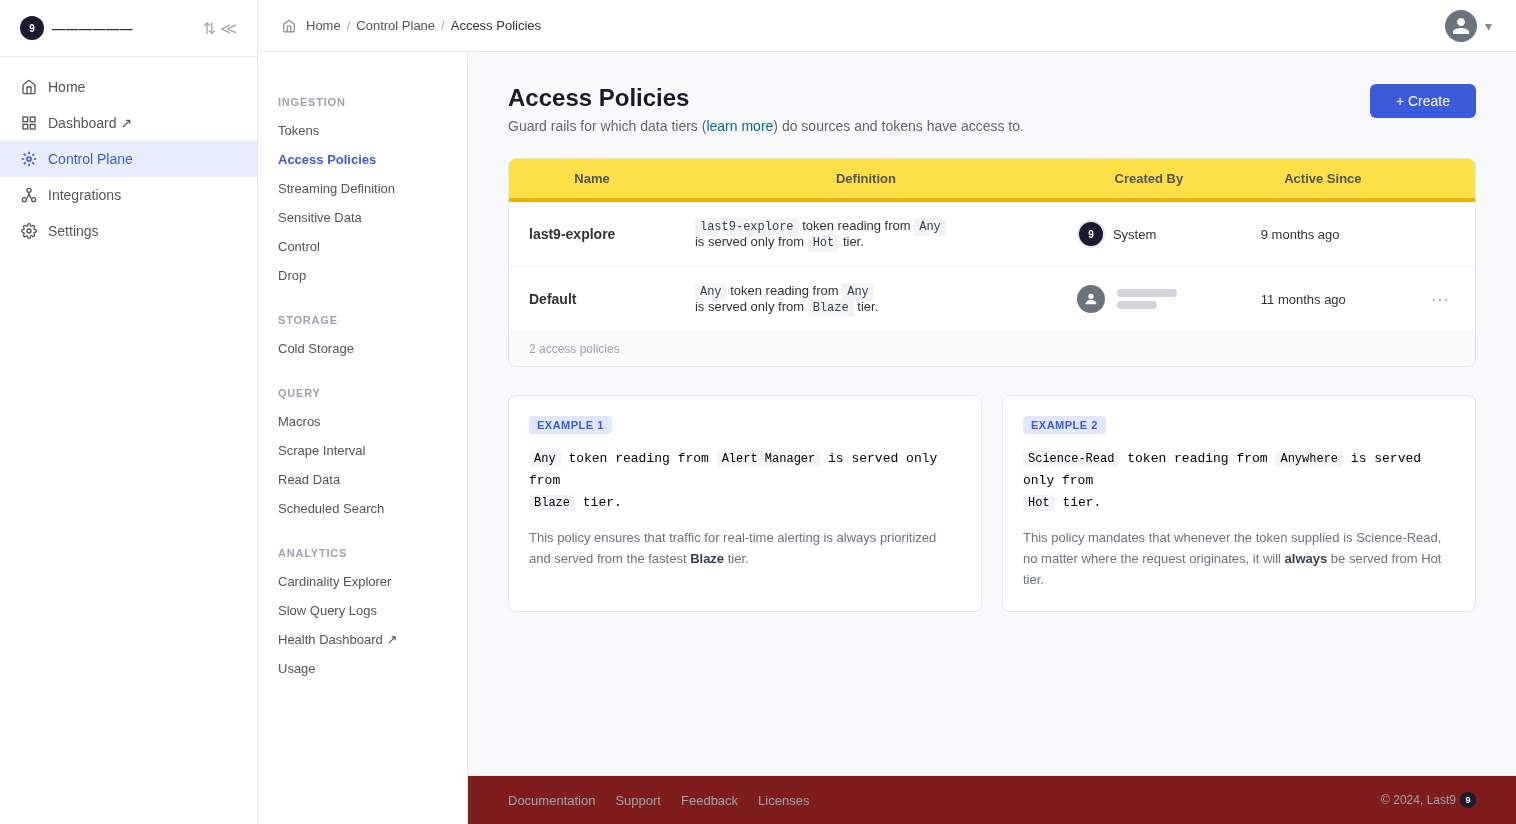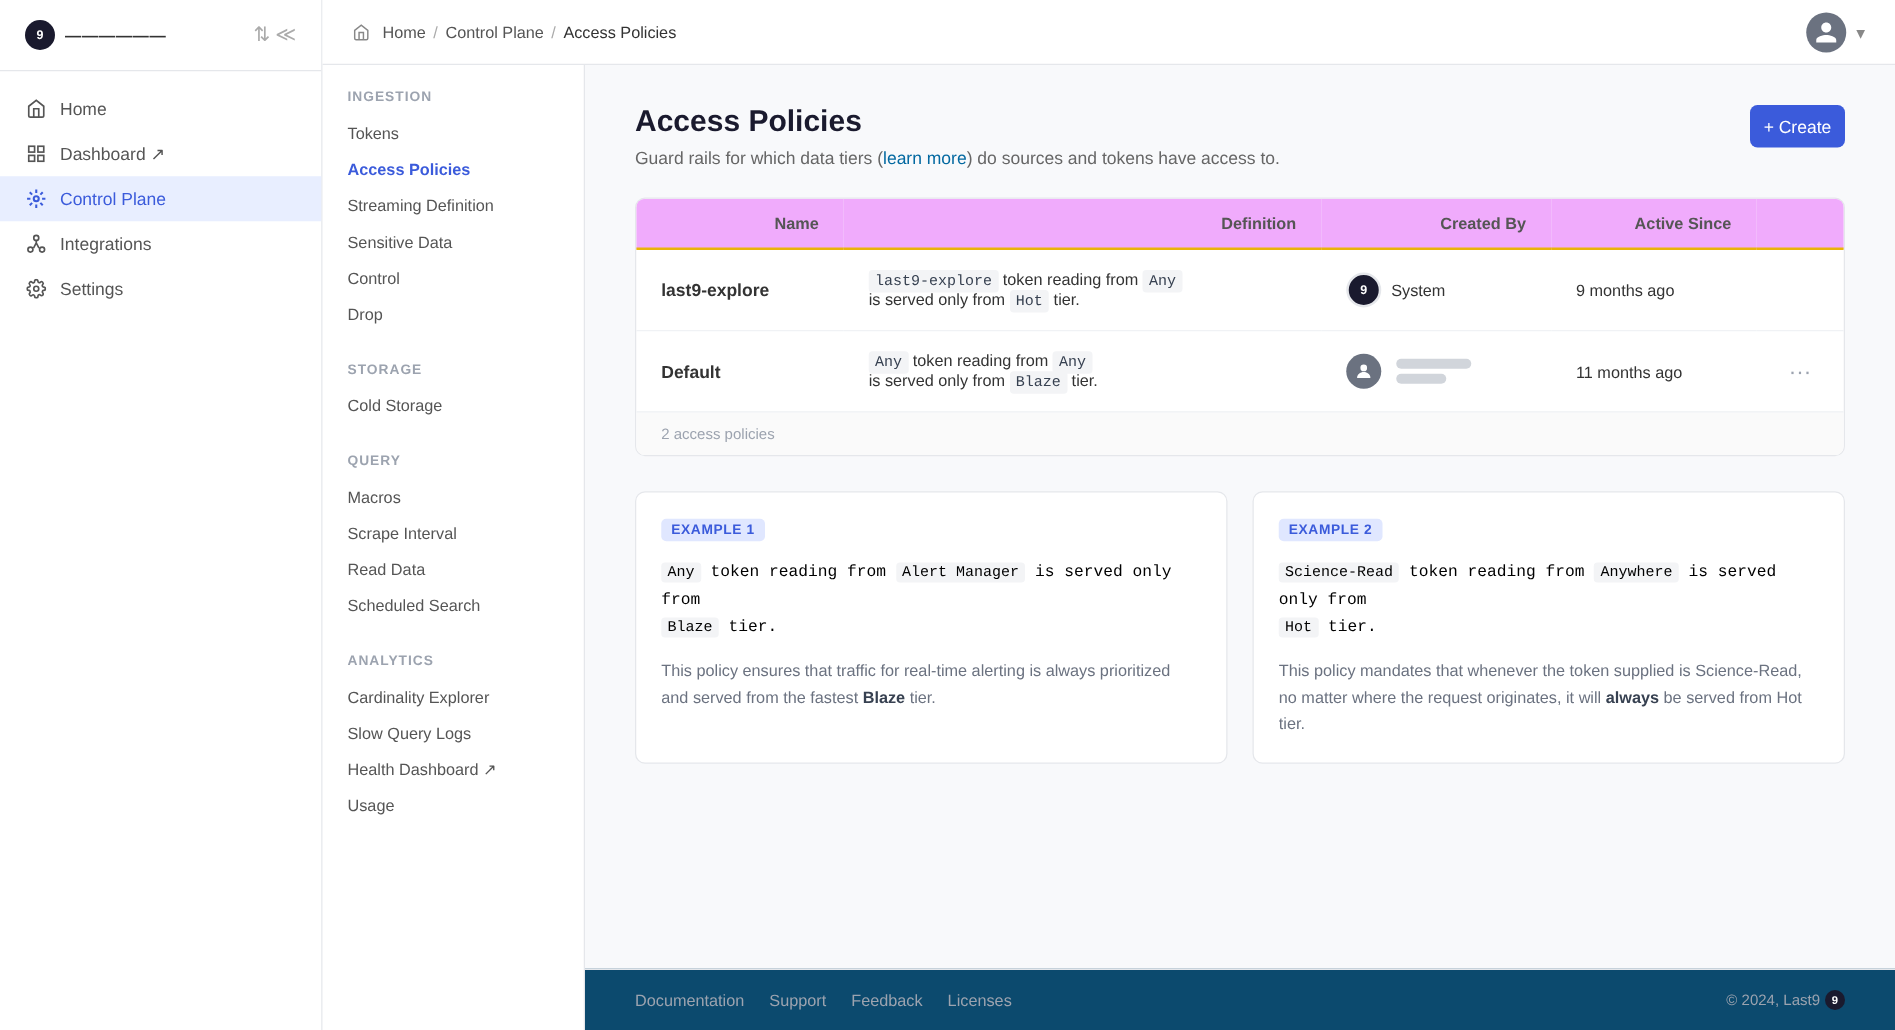--- a/index.html
+++ b/index.html
@@ -25,37 +25,37 @@
     .breadcrumb .sep { color: #aaa; }
     .breadcrumb .current { color: #333; font-weight: 500; }
     .breadcrumb .home-icon { margin-right: 4px; }
     .topbar-right { margin-left: auto; display: flex; align-items: center; gap: 8px; }
     .avatar { width: 32px; height: 32px; border-radius: 50%; background: #6b7280; overflow: hidden; display: flex; align-items: center; justify-content: center; color: #fff; font-size: 12px; }
 
     
     .content-layout { display: flex; flex: 1; overflow: hidden; }
     .sub-sidebar { width: 210px; background: #fff; border-right: 1px solid #e5e7eb; padding: 20px 0; overflow-y: auto; flex-shrink: 0; }
     .sub-sidebar-section { margin-bottom: 24px; }
-    .sub-sidebar-label { font-size: 11px; font-weight: 600; color: #9ca3af; text-transform: uppercase; letter-spacing: 0.8px; padding: 0 20px 8px; }
+    .sub-sidebar-label { font-size: 11px; font-weight: 600; color: #9ca3af; text-transform: uppercase; letter-spacing: 0.8px; padding: 0 20px 8px; margin-top: 24px; }
     .sub-sidebar-item { display: block; padding: 7px 20px; font-size: 13px; color: #555; cursor: pointer; text-decoration: none; }
     .sub-sidebar-item.active { color: #3b5bdb; font-weight: 600; }
 
     
     .page-content { flex: 1; overflow-y: auto; padding: 32px 40px; background: #f8f9fb; }
     .page-header { display: flex; align-items: flex-start; margin-bottom: 24px; }
     .page-header-text { flex: 1; }
     .page-title { font-size: 24px; font-weight: 700; color: #1a1a2e; margin-bottom: 6px; }
     .page-subtitle { font-size: 14px; color: #666; }
     .page-subtitle a { color: #0369a1; text-decoration: none; }
-    .create-btn { background: #3b5bdb; color: #fff; border: none; padding: 9px 11px; border-radius: 6px; font-size: 14px; font-weight: 500; cursor: pointer; display: flex; align-items: center; gap: 6px; white-space: nowrap; }
+    .create-btn { background: #3b5bdb; color: #fff; border: none; padding: 9px 26px; border-radius: 6px; font-size: 14px; font-weight: 500; cursor: pointer; display: flex; align-items: center; gap: 6px; white-space: nowrap; }
 
     
     .table-container { background: #fff; border: 1px solid #e5e7eb; border-radius: 8px; margin-bottom: 28px; overflow: hidden; }
     .table { width: 100%; border-collapse: collapse; }
-    .table th { text-align: right; padding: 12px 20px; font-size: 13px; font-weight: 600; color: #555; border-bottom: 2px solid #eab308; background: #f0abfc; }
+    .table th { text-align: center; padding: 12px 20px; font-size: 13px; font-weight: 600; color: #555; border-bottom: 4px solid #eab308; background: #fde047; }
     .table td { padding: 16px 20px; font-size: 13px; color: #333; border-bottom: 1px solid #f0f2f5; vertical-align: middle; }
     .table tr:last-child td { border-bottom: none; }
     .policy-name { font-weight: 600; font-size: 14px; }
     .code-inline { font-family: 'Courier New', monospace; background: #f3f4f6; padding: 2px 5px; border-radius: 3px; font-size: 12px; color: #374151; }
     .created-by { display: flex; align-items: center; gap: 8px; }
     .system-avatar { width: 28px; height: 28px; border-radius: 50%; background: #1a1a2e; display: flex; align-items: center; justify-content: center; color: #fff; font-size: 10px; font-weight: bold; border: 2px solid #e5e7eb; }
     .user-avatar-placeholder { width: 28px; height: 28px; border-radius: 50%; background: #6b7280; display: flex; align-items: center; justify-content: center; }
     .user-avatar-bar { height: 8px; background: #d1d5db; border-radius: 4px; margin-left: 4px; }
     .table-footer { padding: 10px 20px; font-size: 12px; color: #9ca3af; border-top: 1px solid #f0f2f5; background: #fafafa; }
     .more-btn { background: none; border: none; cursor: pointer; color: #9ca3af; font-size: 18px; padding: 2px 6px; border-radius: 4px; }
@@ -63,21 +63,21 @@
     
     .examples-row { display: grid; grid-template-columns: 1fr 1fr; gap: 20px; }
     .example-card { background: #fff; border: 1px solid #e5e7eb; border-radius: 8px; padding: 20px; }
     .example-badge { display: inline-block; background: #e0e7ff; color: #3b5bdb; font-size: 11px; font-weight: 700; padding: 3px 8px; border-radius: 4px; margin-bottom: 14px; letter-spacing: 0.5px; }
     .example-definition { font-family: 'Courier New', monospace; font-size: 13px; color: #000000; line-height: 1.7; margin-bottom: 14px; }
     .example-definition .kw { background: #f3f4f6; padding: 1px 5px; border-radius: 3px; font-size: 12px; }
     .example-description { font-size: 13px; color: #6b7280; line-height: 1.6; }
     .example-description strong { font-weight: 700; color: #374151; }
 
     
-    .page-footer { padding: 16px 40px; background: #0c4a6e; border-top: 1px solid #e5e7eb; display: flex; align-items: center; font-size: 13px; color: #9ca3af; }
+    .page-footer { padding: 16px 40px; background: #7f1d1d; border-top: 1px solid #e5e7eb; display: flex; align-items: center; font-size: 13px; color: #9ca3af; }
     .footer-links { display: flex; gap: 20px; }
     .footer-links a { color: #9ca3af; text-decoration: none; }
     .footer-copy { margin-left: auto; font-size: 12px; display: flex; align-items: center; gap: 4px; }
     .footer-copy-icon { width: 16px; height: 16px; background: #1a1a2e; border-radius: 50%; display: inline-flex; align-items: center; justify-content: center; color: #fff; font-size: 9px; font-weight: bold; }
 
     
     svg { display: block; }
   </style>
 </head>
 <body>

